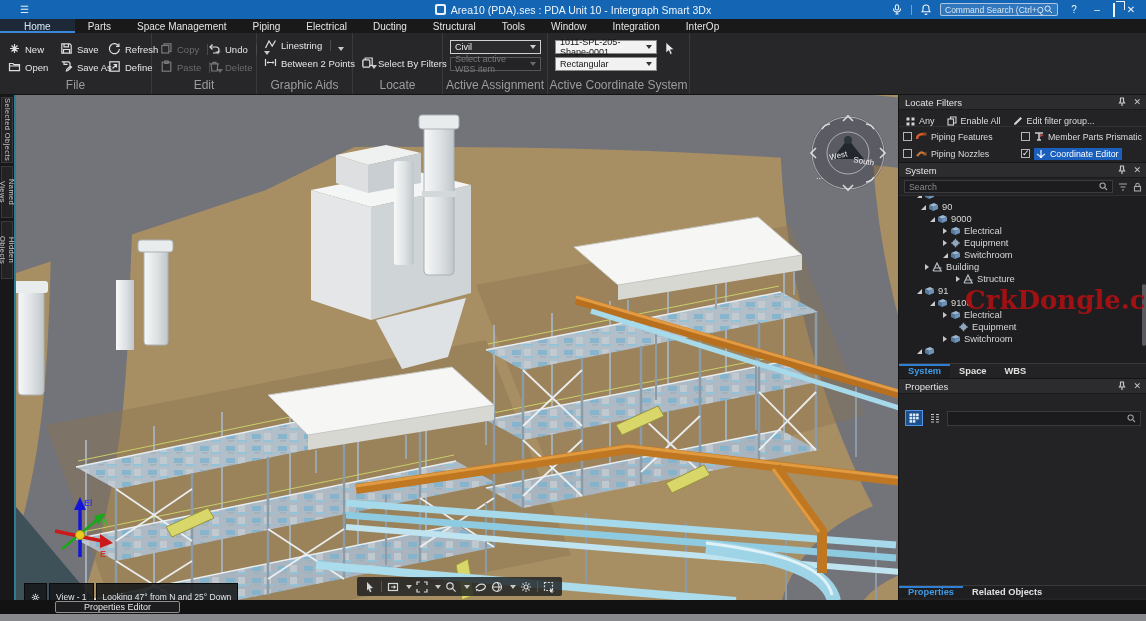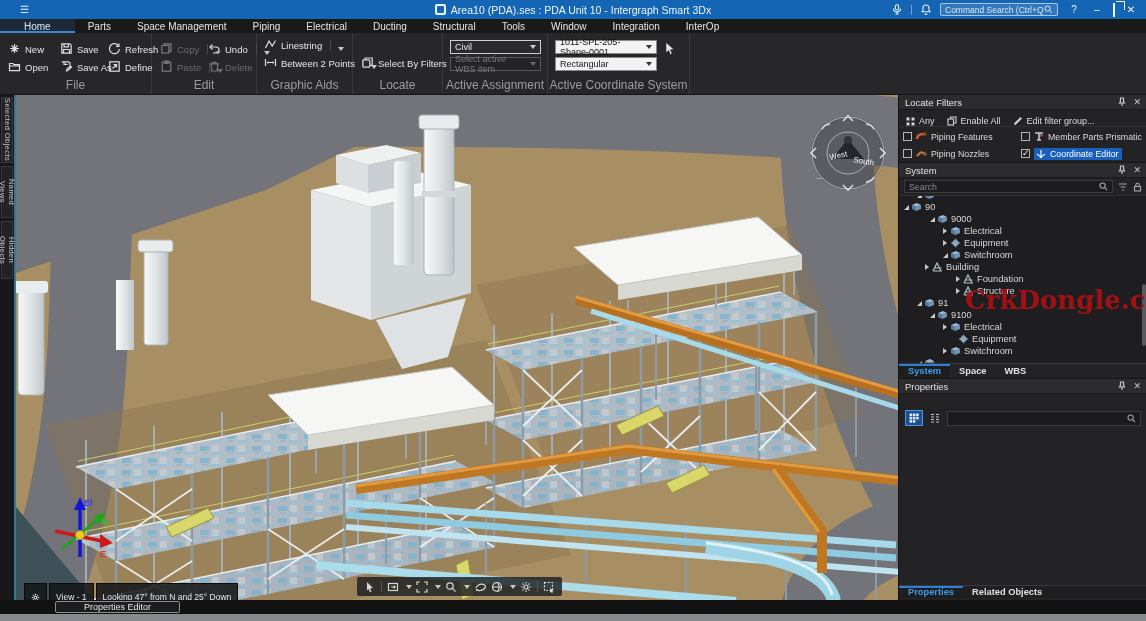--- a/index.html
+++ b/index.html
@@ -718,21 +718,21 @@
                 <span class="exp-open"></span>
               </span>
             <span class="tico">
                 <svg viewBox="0 0 11 10">
                   <polygon points="1,3 6,1 10,3 5,5" fill="#9ab8d4"></polygon>
                   <polygon points="1,3 5,5 5,9 1,7" fill="#567a9c"></polygon>
                   <polygon points="5,5 10,3 10,7 5,9" fill="#6f93b8"></polygon>
                 </svg>
               </span>
           </div>
-          <div class="trow" style="padding-left:3px;">
+          <div class="trow" style="padding-left:20px;">
             <span class="texp">
                 <span class="exp-open"></span>
               </span>
             <span class="tico">
                 <svg viewBox="0 0 11 10">
                   <polygon points="1,3 6,1 10,3 5,5" fill="#9ab8d4"></polygon>
                   <polygon points="1,3 5,5 5,9 1,7" fill="#567a9c"></polygon>
                   <polygon points="5,5 10,3 10,7 5,9" fill="#6f93b8"></polygon>
                 </svg>
               </span>
@@ -792,31 +792,20 @@
           <div class="trow" style="padding-left:24px;">
             <span class="texp">
                 <span class="exp-closed"></span>
               </span>
             <span class="tico">
                 <svg viewBox="0 0 11 10">
                   <path d="M1,9 5,1 9,9 M2.5,6 h7 M1,9 h9" stroke="#b8bfc6" stroke-width="1.2" fill="none"></path>
                 </svg>
               </span>
             <span>Building</span>
-            </div>
-          <div class="trow" style="padding-left:55px;">
-            <span class="texp">
-                <span class="exp-closed"></span>
-              </span>
-            <span class="tico">
-                <svg viewBox="0 0 11 10">
-                  <path d="M1,9 5,1 9,9 M2.5,6 h7 M1,9 h9" stroke="#b8bfc6" stroke-width="1.2" fill="none"></path>
-                </svg>
-              </span>
-            <span>Foundation</span>
             </div>
           <div class="trow" style="padding-left:55px;">
             <span class="texp">
                 <span class="exp-closed"></span>
               </span>
             <span class="tico">
                 <svg viewBox="0 0 11 10">
                   <path d="M1,9 5,1 9,9 M2.5,6 h7 M1,9 h9" stroke="#b8bfc6" stroke-width="1.2" fill="none"></path>
                 </svg>
               </span>

